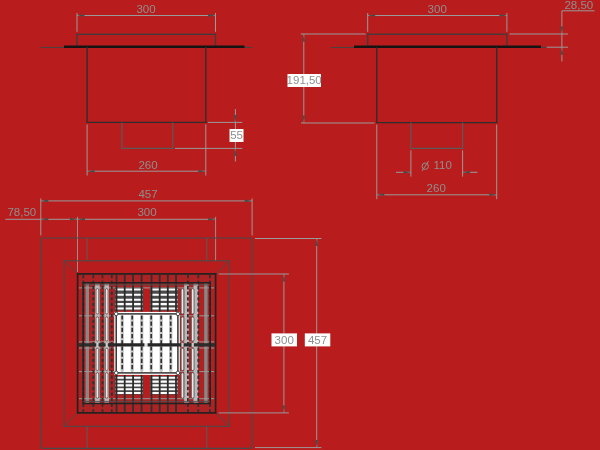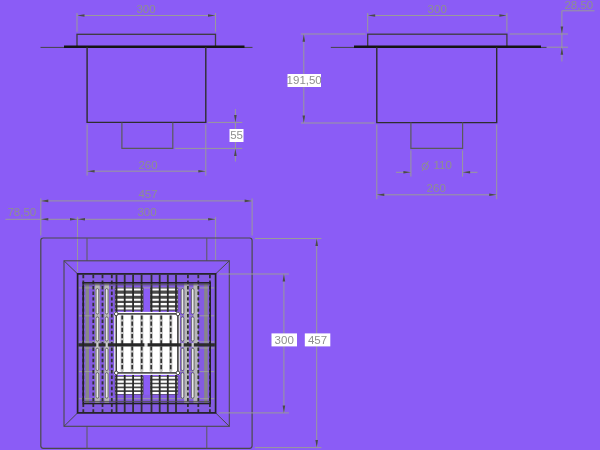--- a/index.html
+++ b/index.html
@@ -1,16 +1,16 @@
 <!DOCTYPE html>
 <html><head>
 <meta charset="utf-8">
 <style>
   html,body{margin:0;padding:0;background:#ffffff;}
-  #page{position:relative;width:600px;height:450px;background:#8b5cf6;overflow:hidden;}
+  #page{position:relative;width:600px;height:450px;background:#b91c1c;overflow:hidden;}
   svg{position:absolute;top:0;left:0;}
   text{font-family:"Liberation Sans",sans-serif;fill:#8f8f8f;}
 </style>
 </head>
 <body>
 <div id="page">
 <svg width="600" height="450" viewBox="0 0 600 450">
   <g id="d1">
 
     <g>

